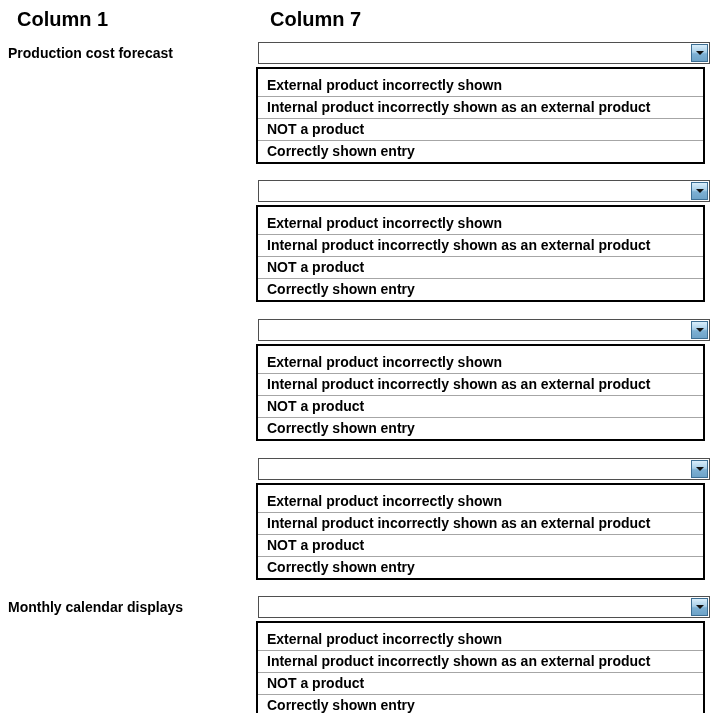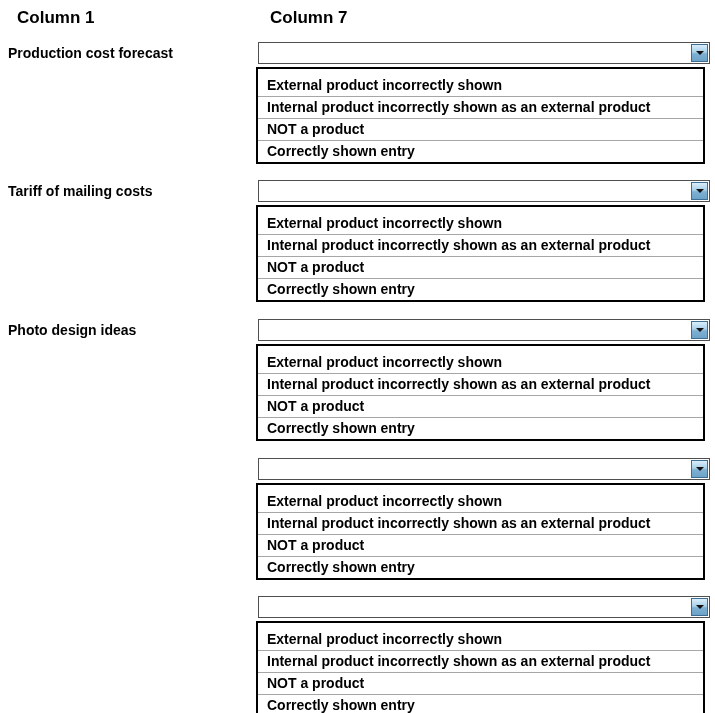--- a/index.html
+++ b/index.html
@@ -19,21 +19,21 @@
     width: 715px;
     height: 713px;
     background: #ffffff;
     overflow: hidden;
     font-family: "Liberation Sans", sans-serif;
     color: var(--text);
   }
   .col-header {
     position: absolute;
     top: 8px;
-    font-size: 17px;
+    font-size: 20px;
     font-weight: bold;
     white-space: nowrap;
   }
   .col-header.c1 { left: 17px; }
   .col-header.c2 { left: 270px; }
 
   .group { position: absolute; left: 0; width: 715px; height: 130px; }
 
   .row-label {
     position: absolute;
@@ -129,37 +129,35 @@
     </div>
     <div class="listbox">
       <div class="option">External product incorrectly shown</div>
       <div class="option">Internal product incorrectly shown as an external product</div>
       <div class="option">NOT a product</div>
       <div class="option">Correctly shown entry</div>
     </div>
   </div>
 
   <div class="group" style="top:180px">
-    <div class="row-label">Tariff of mailing costs</div>
     <div class="combo">
       <span class="combo-value"></span>
       <span class="combo-btn">
         <span class="arrow-down"></span>
       </span>
     </div>
     <div class="listbox">
       <div class="option">External product incorrectly shown</div>
       <div class="option">Internal product incorrectly shown as an external product</div>
       <div class="option">NOT a product</div>
       <div class="option">Correctly shown entry</div>
     </div>
   </div>
 
   <div class="group" style="top:319px">
-    <div class="row-label">Photo design ideas</div>
     <div class="combo">
       <span class="combo-value"></span>
       <span class="combo-btn">
         <span class="arrow-down"></span>
       </span>
     </div>
     <div class="listbox">
       <div class="option">External product incorrectly shown</div>
       <div class="option">Internal product incorrectly shown as an external product</div>
       <div class="option">NOT a product</div>
@@ -176,20 +174,21 @@
     </div>
     <div class="listbox">
       <div class="option">External product incorrectly shown</div>
       <div class="option">Internal product incorrectly shown as an external product</div>
       <div class="option">NOT a product</div>
       <div class="option">Correctly shown entry</div>
     </div>
   </div>
 
   <div class="group" style="top:596px">
+    <div class="row-label">Monthly calendar displays</div>
     <div class="combo">
       <span class="combo-value"></span>
       <span class="combo-btn">
         <span class="arrow-down"></span>
       </span>
     </div>
     <div class="listbox">
       <div class="option">External product incorrectly shown</div>
       <div class="option">Internal product incorrectly shown as an external product</div>
       <div class="option">NOT a product</div>

